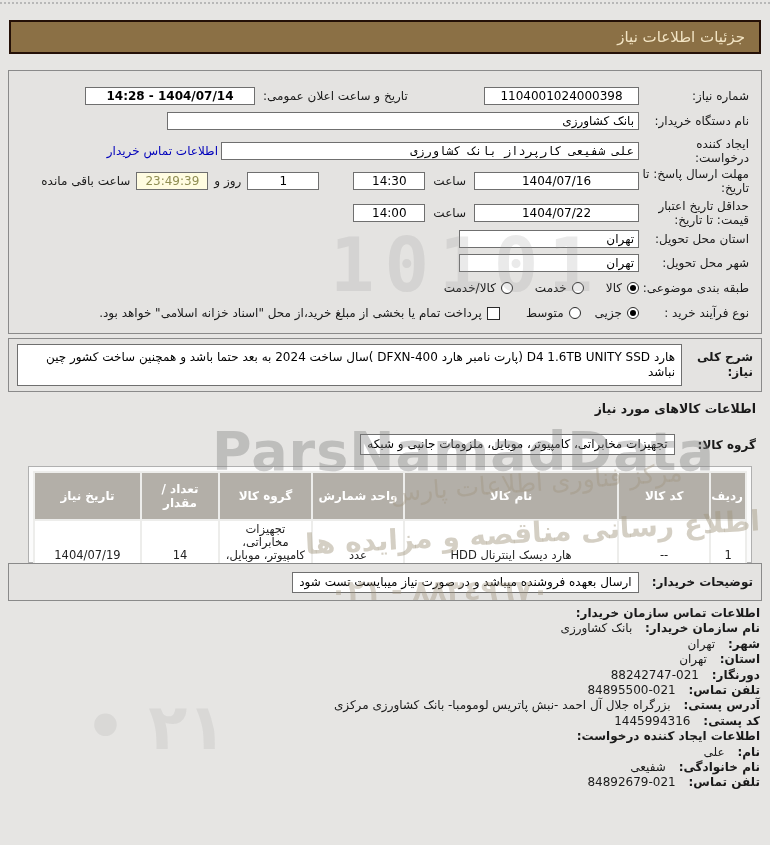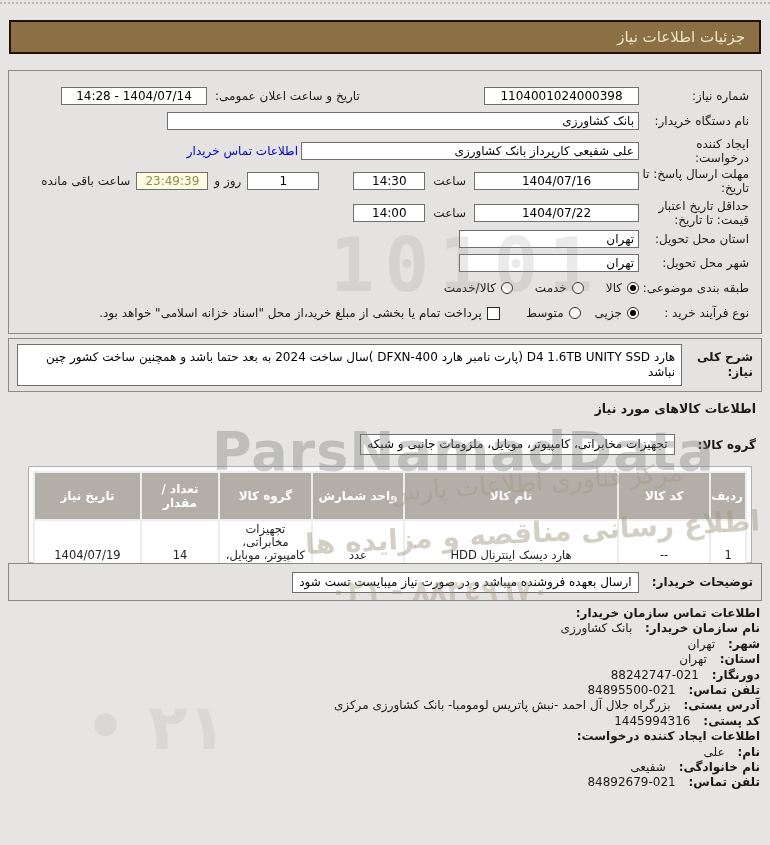--- a/index.html
+++ b/index.html
@@ -80,31 +80,31 @@
   <span>جزئیات اطلاعات نیاز</span>
 </div>
 
 <div class="form-box">
 
   <div class="frow" style="top:16px;">
     <span class="lbl">شماره نیاز:</span>
     <div class="inp num" style="width:155px;">1104001024000398</div>
     <span style="flex:1"></span>
     <span style="margin-left:8px;">تاریخ و ساعت اعلان عمومی:</span>
-    <div class="inp num" style="width:146px;margin-left:40px;">14:28 - 1404/07/14</div>
+    <div class="inp num" style="width:170px;margin-left:64px;font-weight:bold;">14:28 - 1404/07/14</div>
   </div>
 
   <div class="frow" style="top:41px;">
     <span class="lbl">نام دستگاه خریدار:</span>
     <div class="inp rt" style="width:472px;">بانک کشاورزی</div>
   </div>
 
   <div class="frow" style="top:66px;">
     <span class="lbl">ایجاد کننده درخواست:</span>
-    <div class="inp rt" style="width:338px;">علی شفیعی کارپرداز بانک کشاورزی</div>
+    <div class="inp rt" style="width:418px;font-family:Liberation Mono, monospace;">علی شفیعی کارپرداز بانک کشاورزی</div>
     <a class="link" style="margin-right:3px;">اطلاعات تماس خریدار</a>
   </div>
 
   <div class="frow" style="top:96px;">
     <span class="lbl">مهلت ارسال پاسخ: تا تاریخ:</span>
     <div class="inp num" style="width:165px;">1404/07/16</div>
     <span style="margin:0 8px;">ساعت</span>
     <div class="inp num" style="width:72px;">14:30</div>
     <span class="spacer34"></span>
     <div class="inp num" style="width:72px;">1</div>

